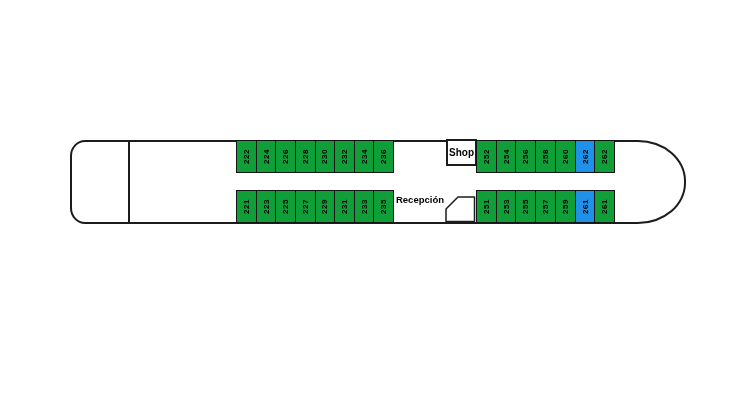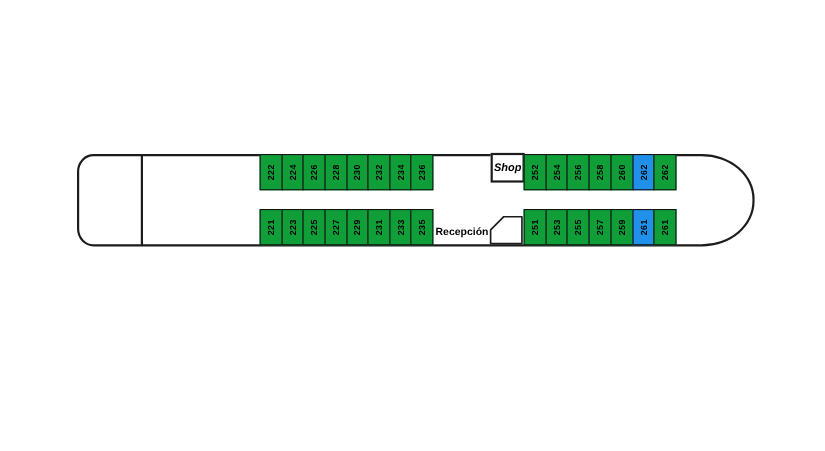--- a/index.html
+++ b/index.html
@@ -6,25 +6,25 @@
   body{width:750px;height:410px;position:relative;font-family:"Liberation Sans",sans-serif;overflow:hidden;}
   .plan{position:absolute;left:0;top:0;width:750px;height:410px;}
   .hull{
     position:absolute;left:70px;top:140px;width:616px;height:84px;
     box-sizing:border-box;background:#ffffff;border:2px solid #1c1c1c;
     border-radius:15px 48px 48px 15px / 16px 41px 41px 16px;
   }
   .divider{position:absolute;left:128px;top:141px;width:2px;height:82px;background:#1c1c1c;}
   .label{position:absolute;color:#000;}
   .restaurant{left:130px;top:175px;width:104px;text-align:center;font-size:11px;font-weight:bold;}
-  .reception{left:390px;top:206px;width:54px;text-align:right;font-size:9.5px;font-weight:bold;}
+  .reception{left:390px;top:194px;width:54px;text-align:right;font-size:9.5px;font-weight:bold;}
   .shop{
     position:absolute;left:446px;top:139px;width:31px;height:27px;box-sizing:border-box;
     background:#ffffff;border:2px solid #1c1c1c;display:flex;align-items:center;justify-content:center;
-    font-size:10px;font-weight:bold;color:#000;font-style:italic;
+    font-size:10px;font-weight:bold;color:#000;
   }
   .row{position:absolute;display:flex;box-sizing:border-box;}
   .row-aft-top{left:236px;top:140px;width:158px;height:33px;}
   .row-aft-bottom{left:236px;top:190px;width:158px;height:33px;}
   .row-fwd-top{left:476px;top:140px;width:139px;height:33px;}
   .row-fwd-bottom{left:476px;top:190px;width:139px;height:33px;}
   .cabin{
     flex:1;border:1px solid #141414;margin-left:-1px;
     display:flex;align-items:center;justify-content:center;min-width:0;
   }

